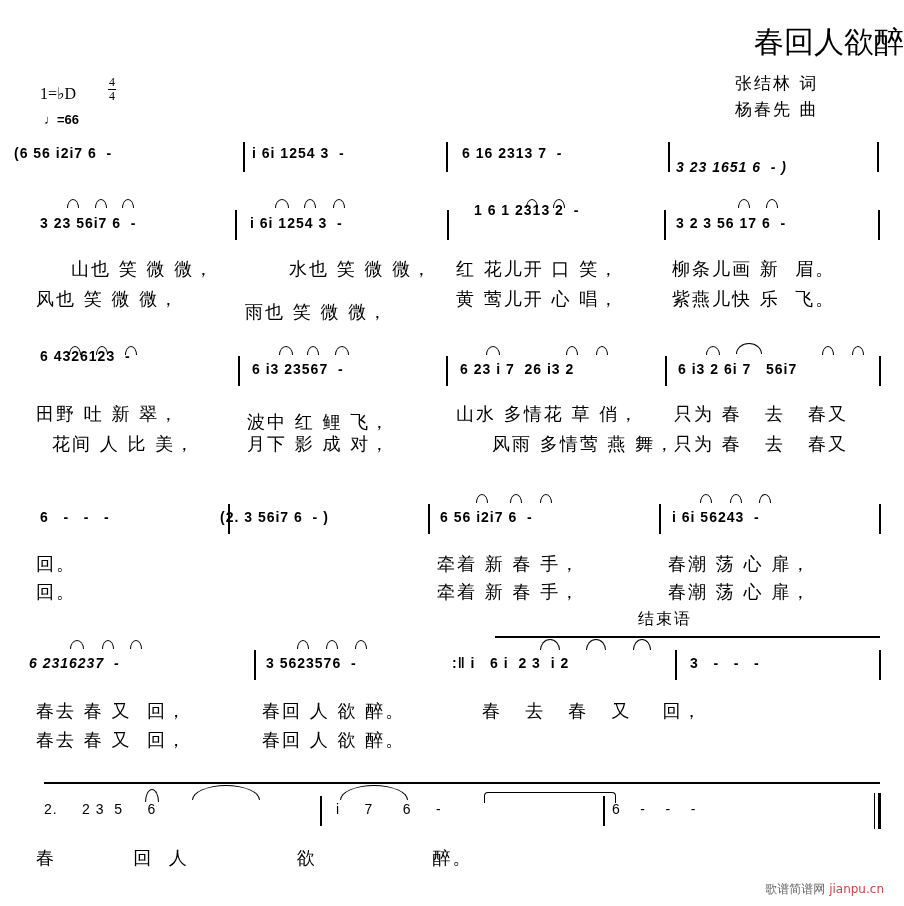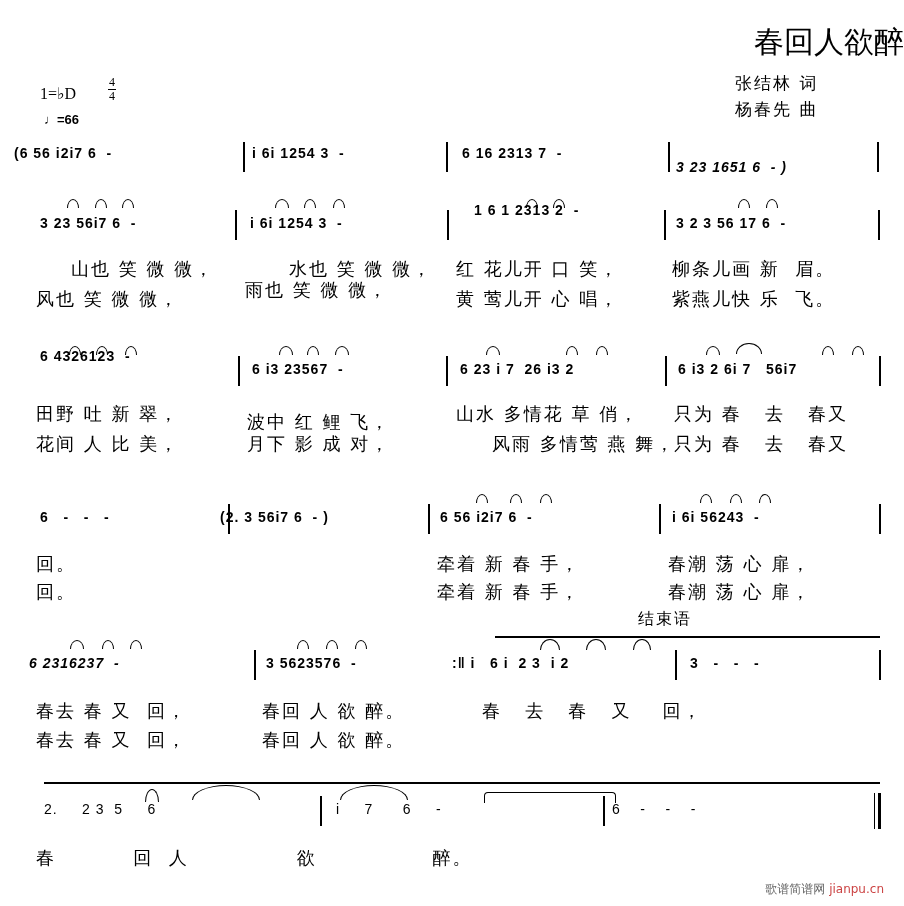--- a/index.html
+++ b/index.html
@@ -63,21 +63,21 @@
   <div class="abs slur" style="left:738px;top:199px;width:10px;"></div>
   <div class="abs slur" style="left:766px;top:199px;width:10px;"></div>
   <div class="abs note-row" style="left:676px;top:215px;">3 2 3 56 17 6  -</div>
   <div class="abs barline" style="left:878px;top:210px;"></div>
 
   <div class="abs lyric" style="left:36px;top:257px;margin-left:35px;">山也 笑 微 微，</div>
   <div class="abs lyric" style="left:245px;top:257px;margin-left:44px;">水也 笑 微 微，</div>
   <div class="abs lyric" style="left:456px;top:257px;">红 花儿开 口 笑，</div>
   <div class="abs lyric" style="left:672px;top:257px;">柳条儿画 新  眉。</div>
   <div class="abs lyric" style="left:36px;top:287px;">风也 笑 微 微，</div>
-  <div class="abs lyric" style="left:245px;top:278px;">雨也 笑 微 微，</div>
+  <div class="abs lyric" style="left:245px;top:300px;">雨也 笑 微 微，</div>
   <div class="abs lyric" style="left:456px;top:287px;">黄 莺儿开 心 唱，</div>
   <div class="abs lyric" style="left:672px;top:287px;">紫燕儿快 乐  飞。</div>
 </div>
 
 <div>
   <div class="abs slur" style="left:69px;top:346px;width:10px;"></div>
   <div class="abs slur" style="left:96px;top:346px;width:10px;"></div>
   <div class="abs slur" style="left:125px;top:346px;width:10px;"></div>
   <div class="abs note-row" style="left:40px;top:348px;">6 4326123  -</div>
   <div class="abs barline" style="left:238px;top:356px;"></div>
@@ -95,21 +95,21 @@
   <div class="abs slur" style="left:736px;top:343px;width:24px;height:10px;"></div>
   <div class="abs slur" style="left:822px;top:346px;width:10px;"></div>
   <div class="abs slur" style="left:852px;top:346px;width:10px;"></div>
   <div class="abs note-row" style="left:678px;top:361px;">6 i3 2 6i 7   56i7</div>
   <div class="abs barline" style="left:879px;top:356px;"></div>
 
   <div class="abs lyric" style="left:36px;top:402px;">田野 吐 新 翠，</div>
   <div class="abs lyric" style="left:247px;top:402px;margin-top:8px;">波中 红 鲤 飞，</div>
   <div class="abs lyric" style="left:456px;top:402px;">山水 多情花 草 俏，</div>
   <div class="abs lyric" style="left:674px;top:402px;">只为 春   去   春又</div>
-  <div class="abs lyric" style="left:36px;top:432px;">花间 人 比 美，</div>
+  <div class="abs lyric" style="left:52px;top:432px;">花间 人 比 美，</div>
   <div class="abs lyric" style="left:247px;top:432px;">月下 影 成 对，</div>
   <div class="abs lyric" style="left:456px;top:432px;margin-left:36px;">风雨 多情莺 燕 舞，</div>
   <div class="abs lyric" style="left:674px;top:432px;">只为 春   去   春又</div>
 </div>
 
 <div>
   <div class="abs note-row" style="left:40px;top:509px;">6   -   -   -</div>
   <div class="abs barline" style="left:228px;top:504px;"></div>
   <div class="abs note-row" style="left:220px;top:509px;">(2. 3 56i7 6  - )</div>
   <div class="abs barline" style="left:428px;top:504px;"></div>

